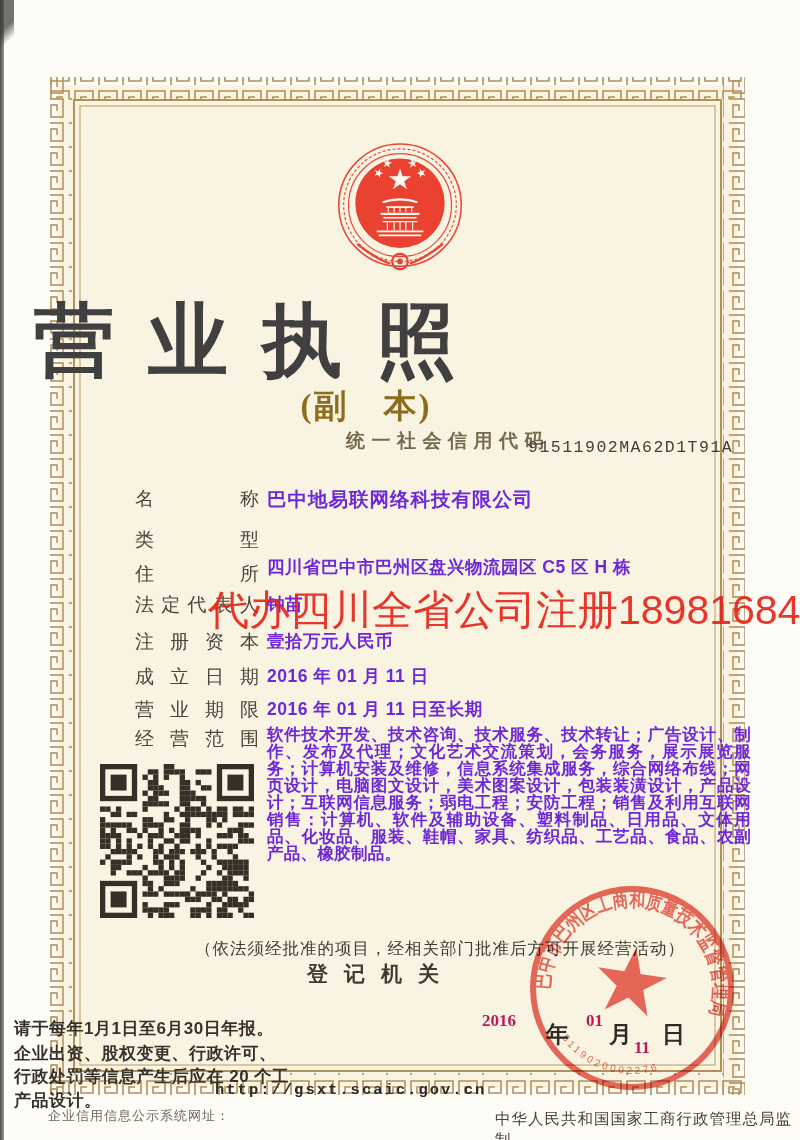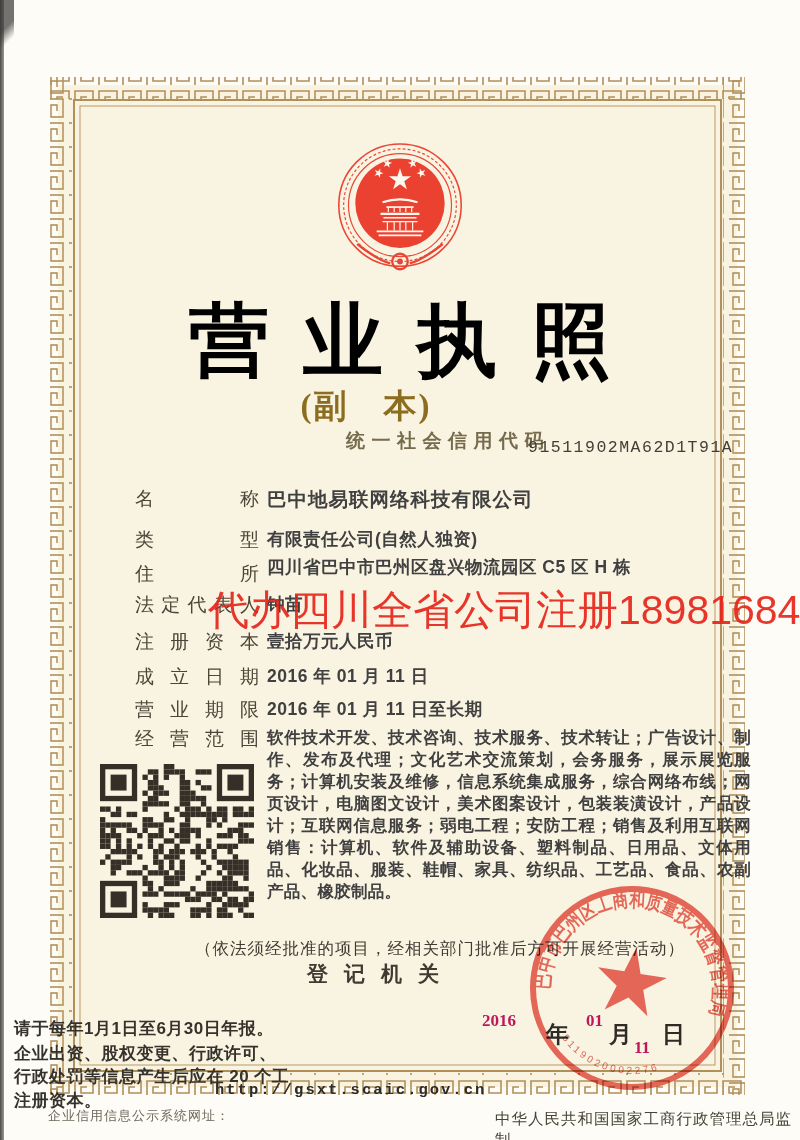--- a/index.html
+++ b/index.html
@@ -3,33 +3,33 @@
 <meta charset="utf-8">
 <style>
   html,body{margin:0;padding:0;}
   body{width:800px;height:1140px;position:relative;overflow:hidden;
        font-family:"Liberation Serif",serif;background:#fdfcf6;}
   .abs{position:absolute;}
   
   .edge-left{left:0;top:0;width:4px;height:1140px;background:linear-gradient(90deg,#2e2c2a,#8a8884);opacity:.85;}
   .edge-corner{left:0;top:0;width:14px;height:70px;background:linear-gradient(135deg,#3a3836 40%,transparent 60%);opacity:.7;}
   
-  .title{left:0;top:288px;width:800px;text-align:center;padding-left:34px;box-sizing:border-box;
-         font-size:80px;font-weight:700;letter-spacing:34px;color:#000000;font-family:"Liberation Serif",serif;}
+  .title{left:0;top:288px;width:800px;text-align:left;padding-left:34px;box-sizing:border-box;
+         font-size:80px;font-weight:700;letter-spacing:34px;color:#404040;font-family:"Liberation Serif",serif;}
   .subtitle{left:0;top:384px;width:732px;text-align:center;font-size:33px;font-weight:600;color:#8c6c1e;letter-spacing:2px;}
   .code-label{left:346px;top:428px;font-size:19px;letter-spacing:6.5px;color:#776b4d;font-weight:600;}
   .code-value{left:528px;top:438px;font-size:16.5px;letter-spacing:1.5px;color:#413e37;
               font-family:"Liberation Mono","DejaVu Sans Mono",monospace;}
   
   .field-row{position:absolute;left:135px;display:flex;align-items:flex-start;}
   .f-label{width:124px;font-size:19px;color:#4c463a;text-align:justify;text-align-last:justify;flex:none;}
-  .f-value{margin-left:8px;font-family:"Liberation Sans","DejaVu Sans",sans-serif;font-weight:700;color:#404040;
+  .f-value{margin-left:8px;font-family:"Liberation Sans","DejaVu Sans",sans-serif;font-weight:700;color:#6d28d9;
            font-size:17.5px;letter-spacing:.5px;white-space:nowrap;}
   .row-name .f-value{font-size:19.5px;letter-spacing:1px;}
-  .row-scope .f-value{white-space:normal;width:484px;font-size:16.5px;line-height:22px;text-align:justify;letter-spacing:.3px;}
+  .row-scope .f-value{white-space:normal;width:484px;font-size:16.5px;line-height:17px;text-align:justify;letter-spacing:.3px;}
   
   .approval{left:0;top:938px;width:800px;text-align:center;padding-left:80px;box-sizing:border-box;
             font-size:16.5px;color:#3f3b33;letter-spacing:1px;}
   .registrar{left:0;top:960px;width:692px;text-align:center;padding-left:70px;box-sizing:border-box;
              font-size:21px;color:#3f3b33;letter-spacing:16px;font-weight:600;}
   .date-num{position:absolute;font-size:17px;font-weight:700;color:#be185d;font-family:"Liberation Serif",serif;}
   .date-char{position:absolute;font-size:23px;font-weight:600;color:#2e2b26;}
   
   .watermark{left:208px;top:583px;font-size:41px;color:rgba(230,32,22,.9);
              font-family:"Liberation Sans","DejaVu Sans",sans-serif;letter-spacing:0;white-space:nowrap;z-index:30;}
@@ -106,21 +106,20 @@
 <div class="abs subtitle">(副　本)</div>
 <div class="abs code-label">统一社会信用代码</div>
 <div class="abs code-value">91511902MA62D1T91A</div>
 
 <div class="field-row row-name" style="top:486px">
   <span class="f-label">名称</span>
   <span class="f-value">巴中地易联网络科技有限公司</span>
 </div>
 <div class="field-row" style="top:527px">
   <span class="f-label">类型</span>
-  <span class="f-value">有限责任公司(自然人独资)</span>
 </div>
 <div class="field-row" style="top:555px">
   <span class="f-label" style="position:relative;top:6px">住所</span>
   <span class="f-value">四川省巴中市巴州区盘兴物流园区 C5 区 H 栋</span>
 </div>
 <div class="field-row" style="top:592px">
   <span class="f-label">法定代表人</span>
   <span class="f-value">钟苗</span>
 </div>
 <div class="field-row" style="top:629px">
@@ -501,19 +500,19 @@
     </text>
     <text font-size="10" fill="#e4473a" letter-spacing="3" font-family="Liberation Sans,sans-serif">
       <textPath href="#sealNum" startOffset="14">5119020002276</textPath>
     </text>
   </g>
 </svg>
 
 <div class="foot-line" style="top:1017px">请于每年1月1日至6月30日年报。</div>
 <div class="foot-line" style="top:1042px">企业出资、股权变更、行政许可、</div>
 <div class="foot-line" style="top:1065px">行政处罚等信息产生后应在 20 个工</div>
-<div class="foot-line" style="top:1089px">注册资本。</div>
+<div class="foot-line" style="top:1089px">产品设计。</div>
 <div class="abs site-label">企业信用信息公示系统网址：</div>
 <div class="abs site-url">http://gsxt.scaic.gov.cn</div>
 <div class="abs issuer">中华人民共和国国家工商行政管理总局监制</div>
 
 <div class="abs edge-left"></div>
 <div class="abs edge-corner"></div>
 
 </body></html>

